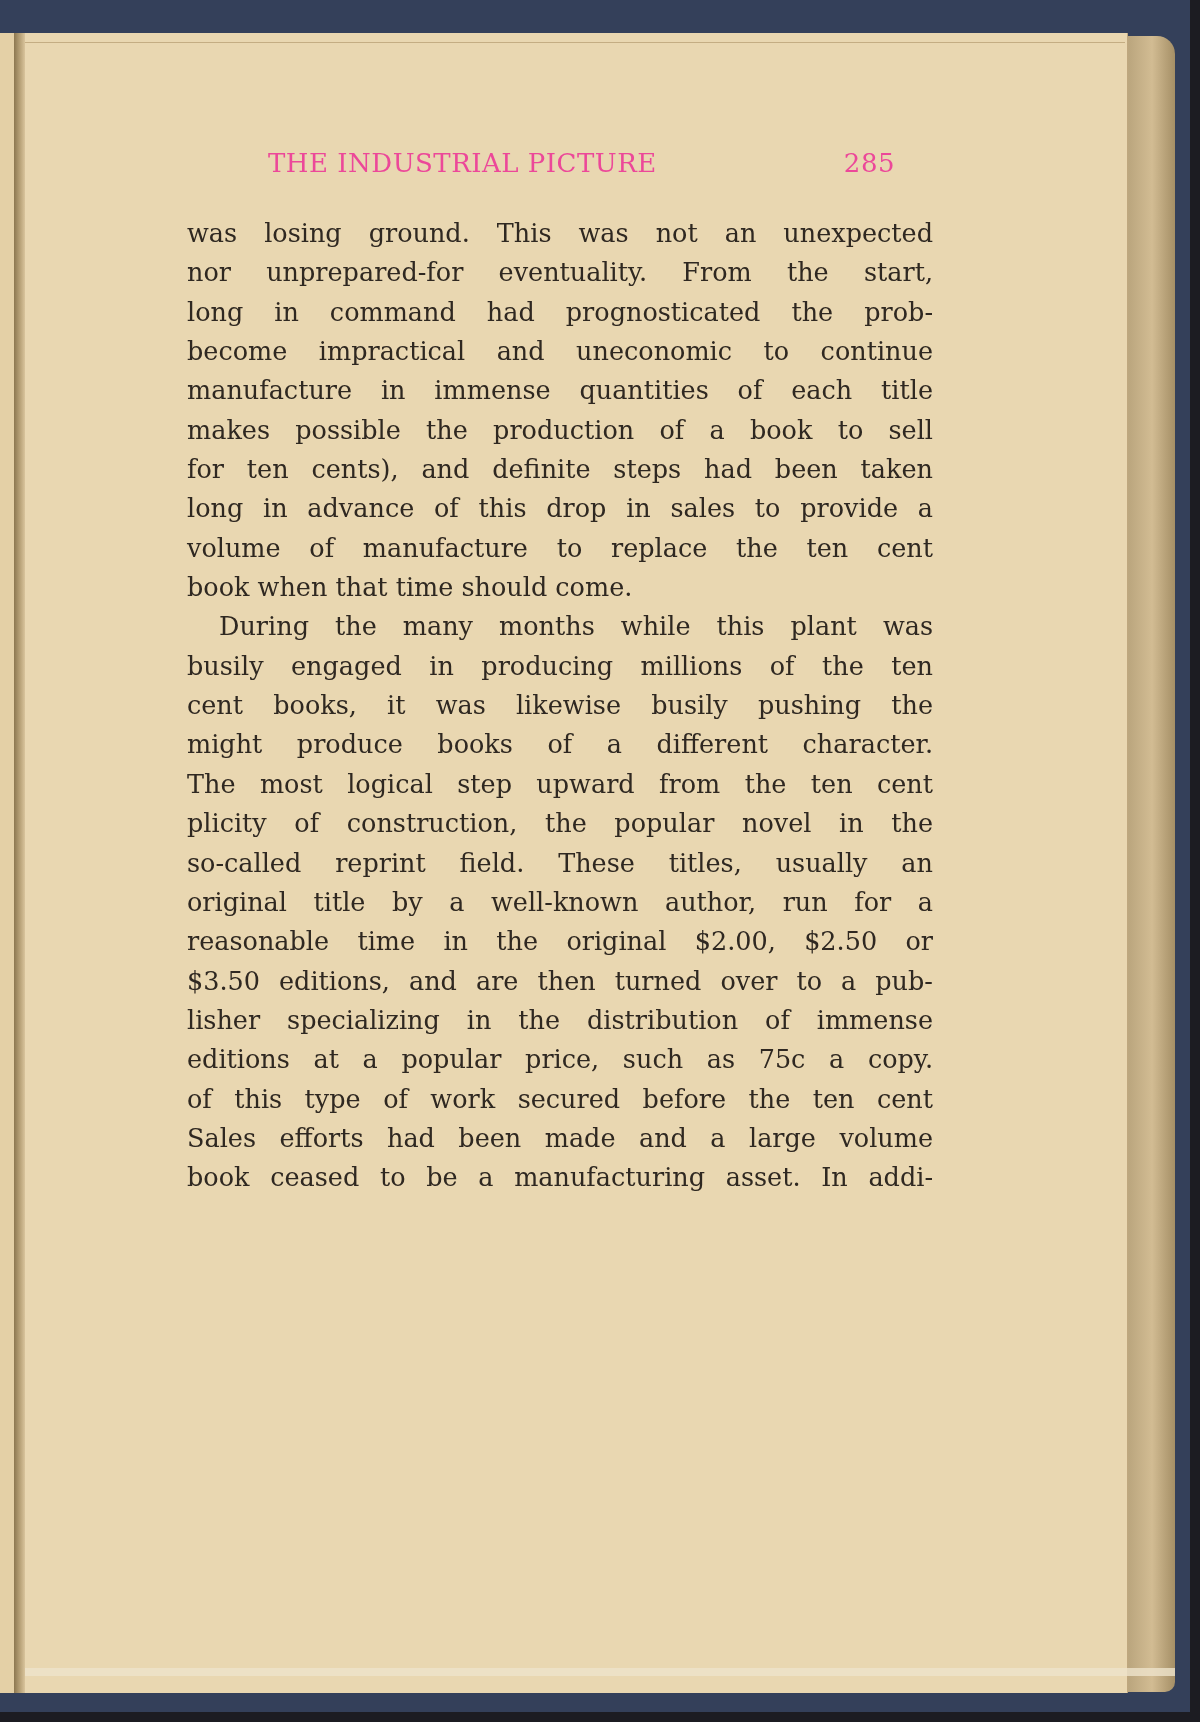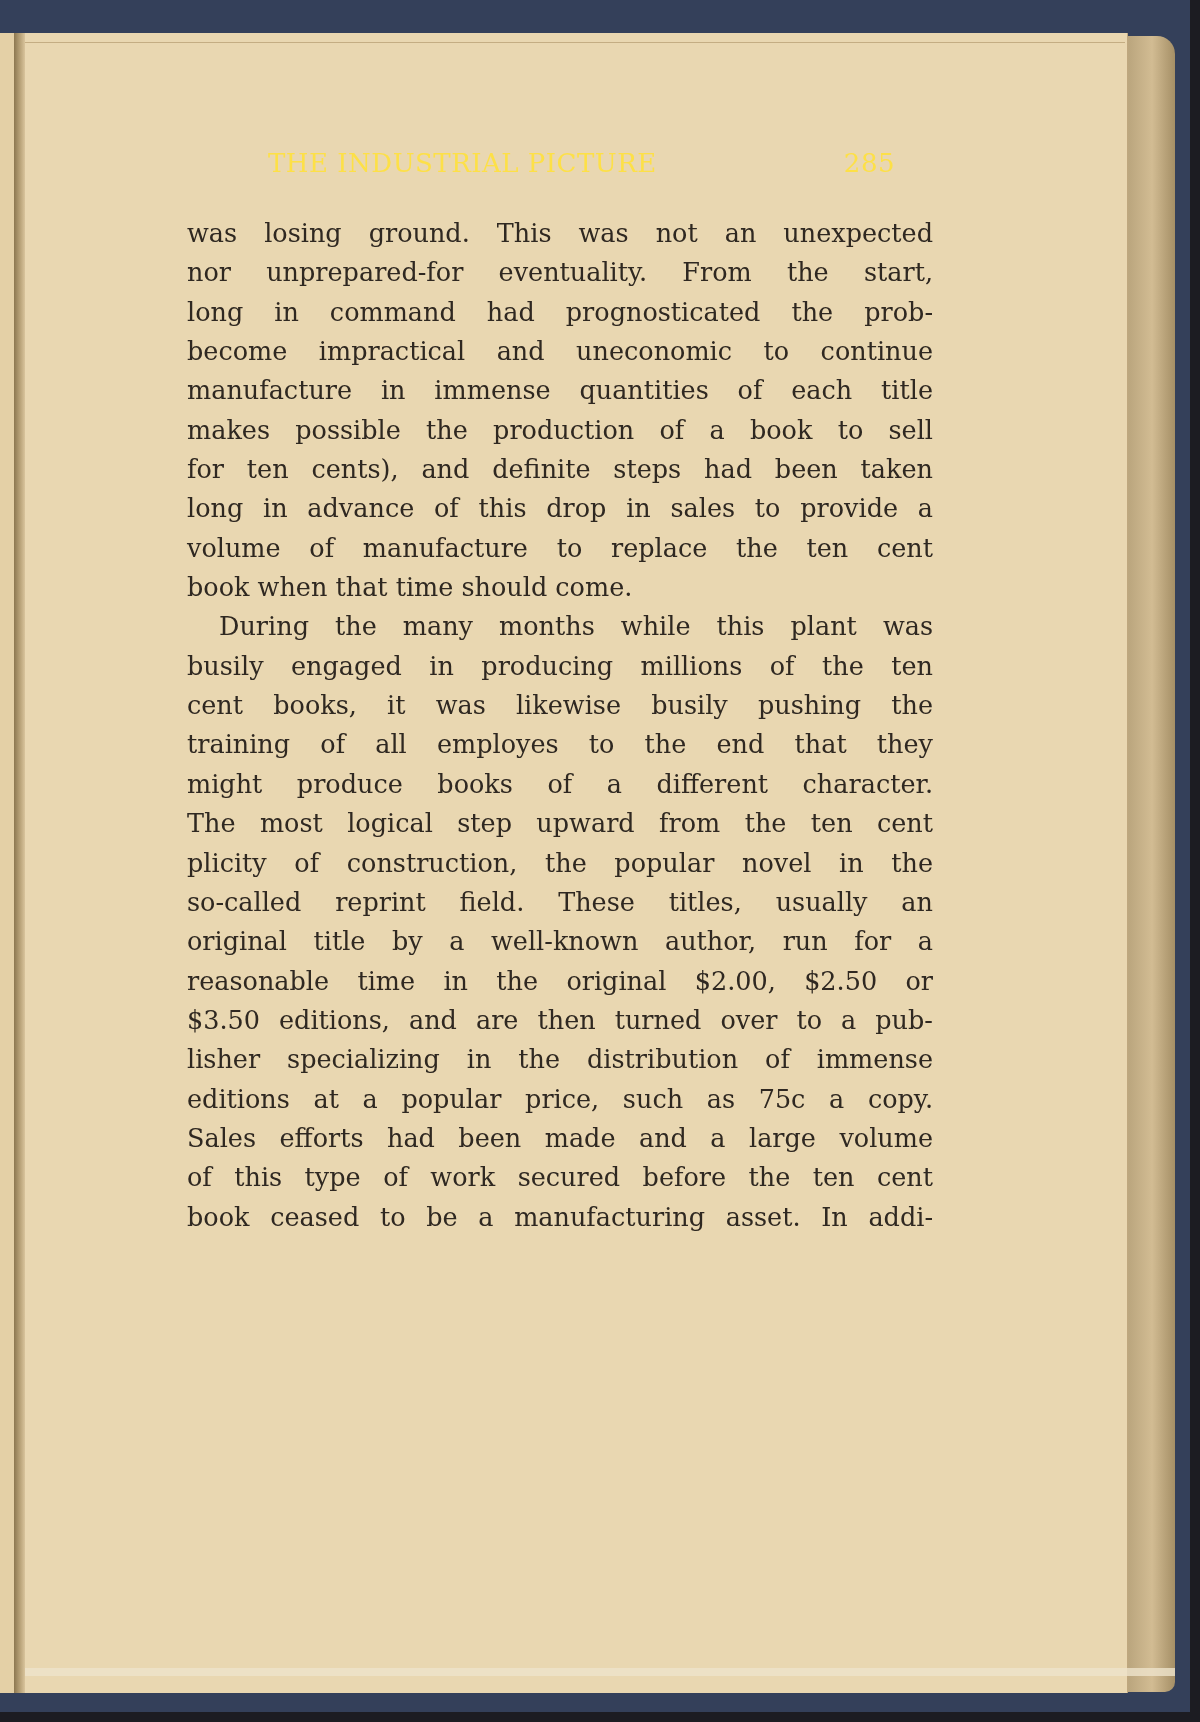--- a/index.html
+++ b/index.html
@@ -33,21 +33,21 @@
   .page-inner-line {
     position:absolute; left:25px; top:42px; width:1100px; height:1px; background:#c4ad83;
   }
   .bottom-edge {
     position:absolute; left:25px; top:1668px; width:1150px; height:8px;
     background:#eee3cc; opacity:.8;
   }
   .running-head {
     position:absolute; left:150px; top:148px; width:745px;
     display:flex; justify-content:space-between; align-items:baseline;
-    color:#fde047; font-size:26px; letter-spacing:0.5px;gap:28px;
+    color:#ec4899; font-size:26px; letter-spacing:0.5px;gap:28px;
   }
   .running-title { padding-left:118px; }
   .body-text {
     position:absolute; left:150px; top:214px; width:746px;
     color:#2f2821; font-size:25.5px; line-height:39.35px;margin-left:37px;
   }
   .line {
     display:block; text-align:justify; text-align-last:justify; white-space:nowrap;
     height:39.35px;
   }
@@ -77,26 +77,25 @@
   <span class="line">become impractical and uneconomic to continue</span>
   <span class="line">manufacture in immense quantities of each title</span>
   <span class="line">makes possible the production of a book to sell</span>
   <span class="line">for ten cents), and definite steps had been taken</span>
   <span class="line">long in advance of this drop in sales to provide a</span>
   <span class="line">volume of manufacture to replace the ten cent</span>
   <span class="line last">book when that time should come.</span>
   <span class="line indent">During the many months while this plant was</span>
   <span class="line">busily engaged in producing millions of the ten</span>
   <span class="line">cent books, it was likewise busily pushing the</span>
-  <span class="line">training of all employes to the end that they</span>
   <span class="line">might produce books of a different character.</span>
   <span class="line">The most logical step upward from the ten cent</span>
   <span class="line">plicity of construction, the popular novel in the</span>
   <span class="line">so-called reprint field.  These titles, usually an</span>
   <span class="line">original title by a well-known author, run for a</span>
   <span class="line">reasonable time in the original $2.00, $2.50 or</span>
   <span class="line">$3.50 editions, and are then turned over to a pub-</span>
   <span class="line">lisher specializing in the distribution of immense</span>
   <span class="line">editions at a popular price, such as 75c a copy.</span>
+  <span class="line">of this type of work secured before the ten cent</span>
   <span class="line">Sales efforts had been made and a large volume</span>
-  <span class="line">of this type of work secured before the ten cent</span>
   <span class="line">book ceased to be a manufacturing asset.  In addi-</span>
 </div>
 
 </body></html>

